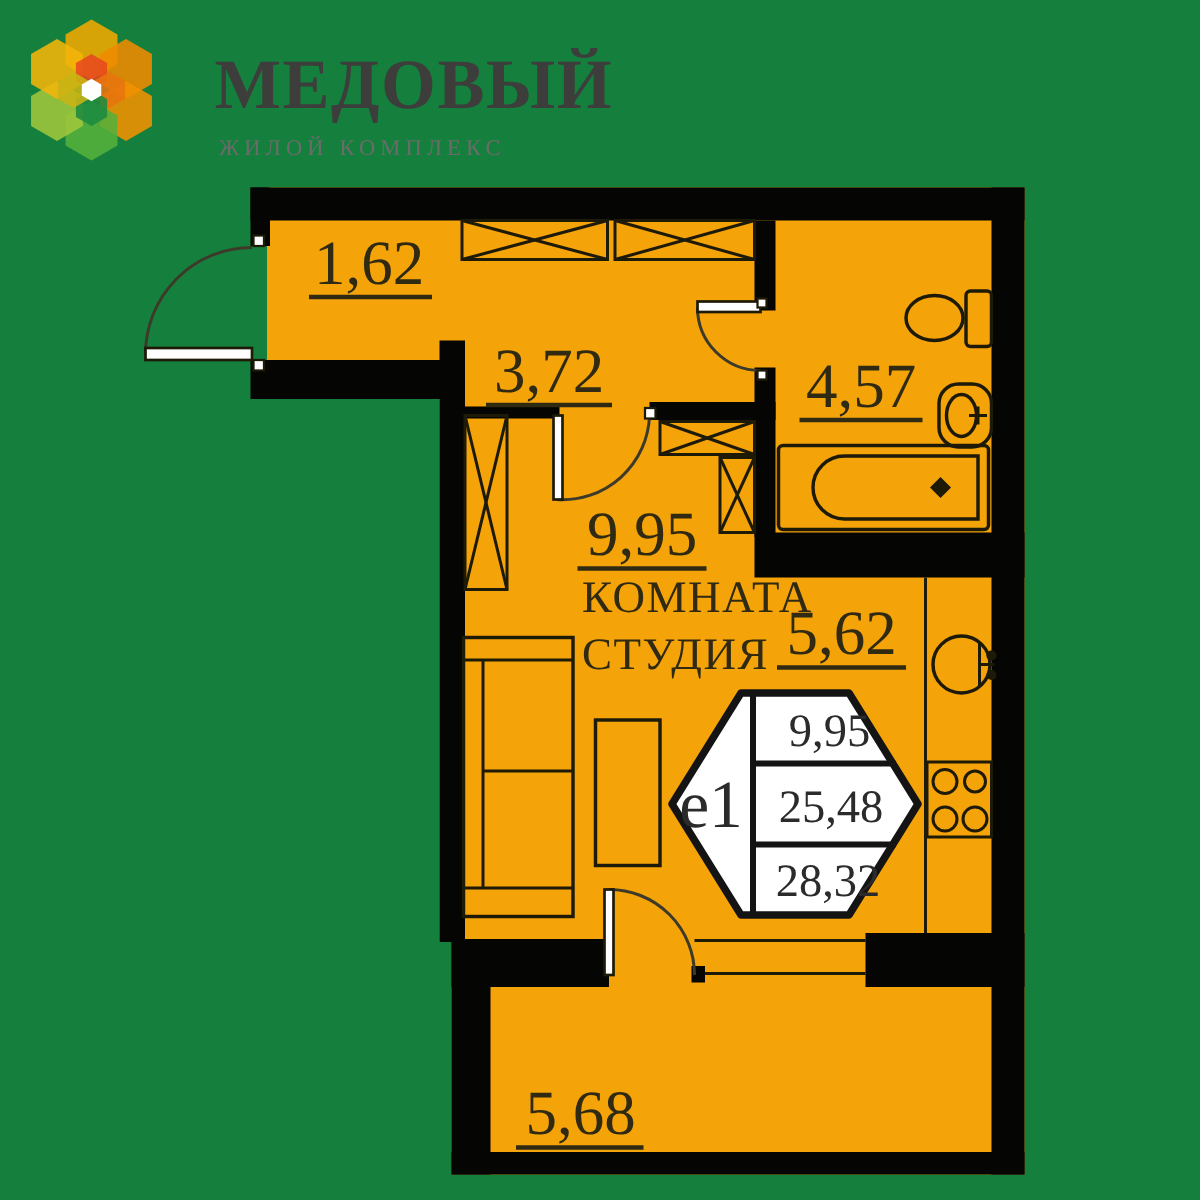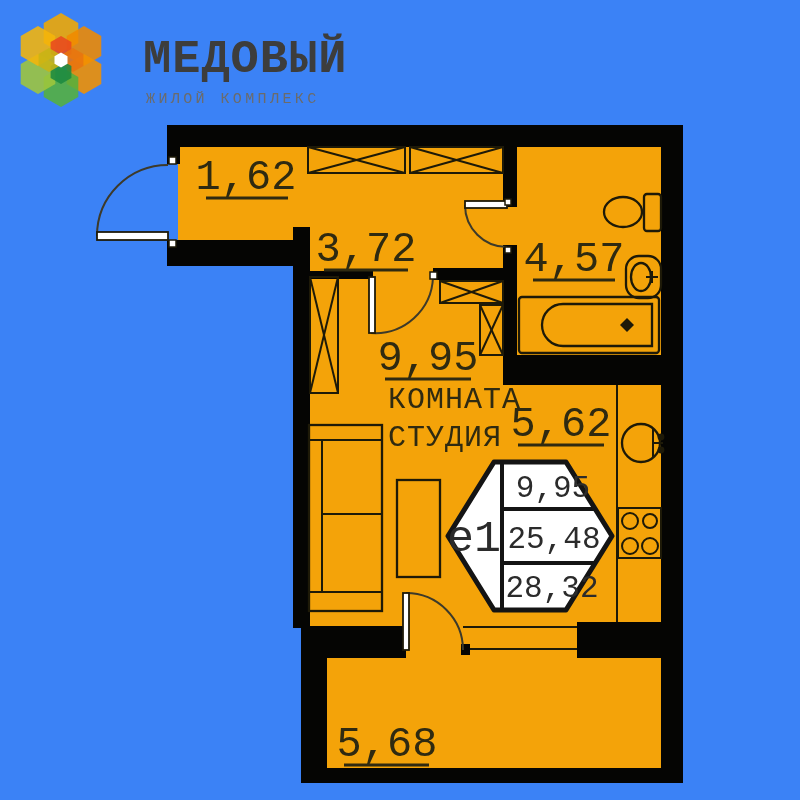--- a/index.html
+++ b/index.html
@@ -1,17 +1,17 @@
 <!DOCTYPE html>
 <html><head>
 <meta charset="utf-8">
 <style>
   html,body{margin:0;padding:0;background:#fff;}
-  .stage{width:800px;height:800px;position:relative;background:#3b82f6;
-         font-family:Liberation Mono, monospace;}
+  .stage{width:800px;height:800px;position:relative;background:#15803d;
+         font-family:Liberation Serif, serif;}
   svg{display:block;}
   .wall{fill:#050503;}
   .fix{fill:none;stroke:#1E1A08;stroke-width:2.3;}
   .fixthin{fill:none;stroke:#1E1A08;stroke-width:2;}
   .leaf{fill:#fff;stroke:#1E1A08;stroke-width:1.8;}
   .jamb{fill:#fff;stroke:#1E1A08;stroke-width:1.5;}
   .arc{fill:none;stroke:#3d3a2a;stroke-width:2;}
   .area-num{font-size:42px;fill:#2F2A11;text-anchor:middle;}
   .area-line{stroke:#2F2A11;stroke-width:3;}
   .room-cap{font-size:30px;fill:#2F2A11;letter-spacing:1px;}

